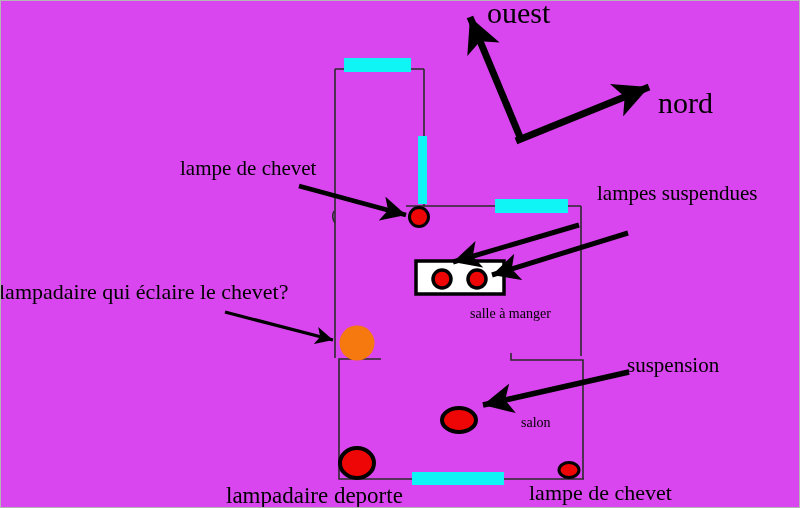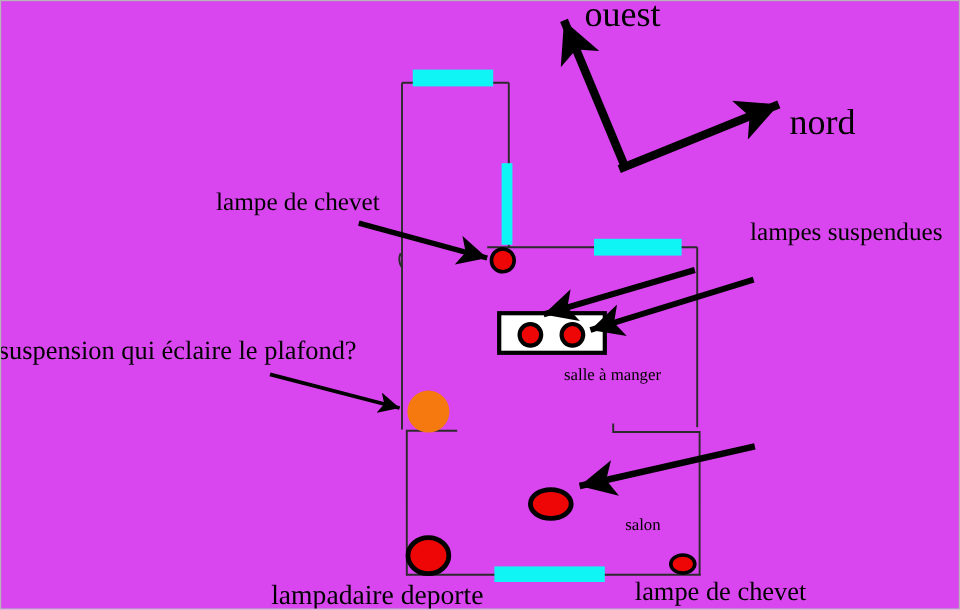--- a/index.html
+++ b/index.html
@@ -74,28 +74,29 @@
       <line class="arrow" x1="519" y1="136" x2="469" y2="16" stroke-width="7" marker-end="url(#head-big)"></line>
       <line class="arrow" x1="515" y1="140" x2="648" y2="86" stroke-width="7" marker-end="url(#head-big)"></line>
     </g>
   </svg>
 
   <div class="label compass-label" style="left:486px;top:-6px;">ouest</div>
   <div class="label compass-label" style="left:657px;top:60px;margin-top:24px;">nord</div>
 
   <div class="label ann" style="left:179px;top:155px;">lampe de chevet</div>
 
-  <div class="label ann" style="left:624px;top:178px;line-height:29px;">
+  <div class="label ann" style="left:596px;top:178px;line-height:29px;">
     <div>lampes suspendues</div>
   </div>
 
-  <div class="label" style="left:-2px;top:278px;font-size:22px;">suspension qui éclaire le plafond?</div>
+  <div class="label" style="left:-2px;top:278px;font-size:22px;">lampadaire qui éclaire le chevet?</div>
 
   <div class="label room" style="left:469px;top:305px;">salle à manger</div>
 
+  <div class="label ann" style="left:626px;top:352px;">suspension</div>
 
-  <div class="label room" style="left:520px;top:430px;">salon</div>
+  <div class="label room" style="left:520px;top:414px;">salon</div>
 
   <div class="label" style="left:225px;top:481px;font-size:23px;">lampadaire deporte</div>
 
   <div class="label" style="left:528px;top:479px;font-size:22px;">lampe de chevet</div>
 
 </div>
 
 </body></html>

